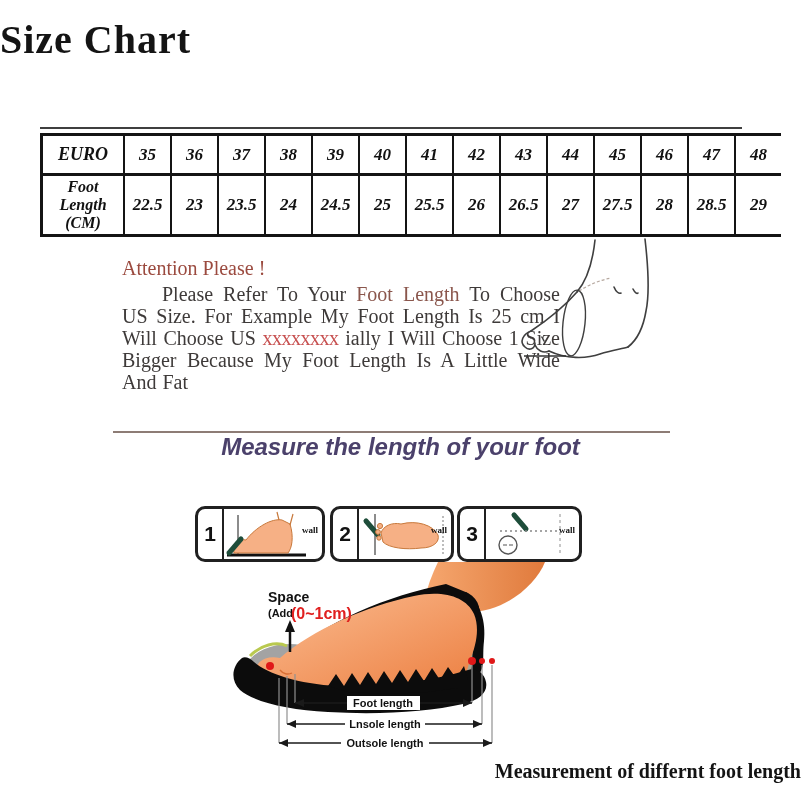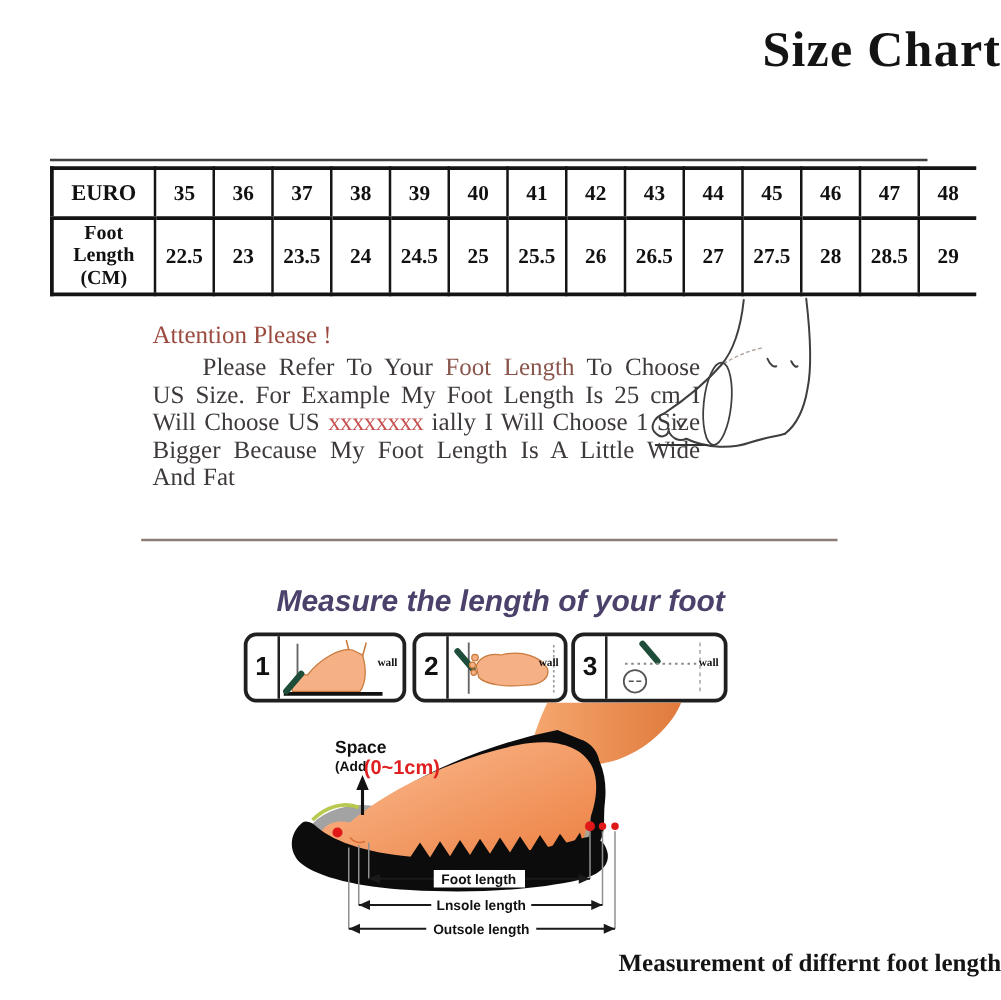--- a/index.html
+++ b/index.html
@@ -1,31 +1,31 @@
 <!DOCTYPE html>
 <html><head>
 <meta charset="utf-8">
 <style>
   html,body { margin:0; padding:0; background:#fff; }
   #page { position:relative; width:801px; height:800px; background:#ffffff;
           font-family:"Liberation Serif", serif; color:#111; overflow:hidden; }
   .abs { position:absolute; }
 
   
-  .page-title { top:16px; left:0; width:100%; text-align:right;
+  .page-title { top:16px; left:0; width:100%; text-align:left;
                 font-size:40px; font-weight:bold; letter-spacing:1px; color:#141414; }
   .subtitle { top:80px; left:0; width:100%; text-align:center;
               font-size:21px; font-weight:bold; color:#1c1c1c; }
   .subtitle .hl { color:#8a3224; }
 
   
   .pre-rule { top:127px; left:40px; width:702px; height:2px; background:#3f3f3f; }
   table.size-table { border-collapse:collapse; position:absolute; top:133px; left:40px;
                      table-layout:fixed; border-left:3px solid #141414;
-                     border-top:3px solid #141414; border-bottom:3px solid #141414; }
+                     border-top:3px solid #141414; border-bottom:3px solid #141414;font-style:italic; }
   table.size-table td { border:2px solid #141414; text-align:center; vertical-align:middle;
                         font-weight:bold; font-size:17px; padding:0; background:#fff; }
   table.size-table td.lbl { width:80px; font-size:18px; }
   table.size-table td.val { width:45px; }
   table.size-table tr.r1 td { height:37px; border-bottom-width:3px; }
   table.size-table tr.r2 td { height:58px;margin-top:16px; }
   table.size-table td.last { border-right:none; }
   .lbl2 div { line-height:1.12; font-size:16px; }
 
   
@@ -34,21 +34,21 @@
   .attention-p { margin:0; font-size:20px; line-height:22px; text-align:justify;
                  text-indent:40px; color:#3e3a39; word-spacing:1px; }
   .seg-brown { color:#8a564c; }
   .seg-red { color:#c75050; letter-spacing:-0.5px; }
 
   .choose-note { top:384px; left:545px; width:118px; text-align:center;
                  font-size:18px; line-height:23px; color:#333; }
 
   
   .brown-rule { top:431px; left:113px; width:557px; height:2px; background:#8d7c75; }
-  .measure-h { top:468px; left:0; width:100%; text-align:center;
+  .measure-h { top:433px; left:0; width:100%; text-align:center;
                font-family:"Liberation Sans", sans-serif; font-style:italic;
                font-weight:bold; font-size:24px; color:#4b416b; }
 
   .step-box { position:absolute; top:506px; height:56px; background:#fff;
               border:3px solid #202020; border-radius:10px; box-sizing:border-box; }
   .step-box .step-num { position:absolute; left:0; top:0; bottom:0; width:24px;
               display:flex; align-items:center; justify-content:center;
               font-family:"Liberation Sans", sans-serif; font-weight:bold; font-size:21px;
               border-right:2px solid #202020; }
   .step-box svg.step-art { position:absolute; left:26px; top:0; height:100%; }

